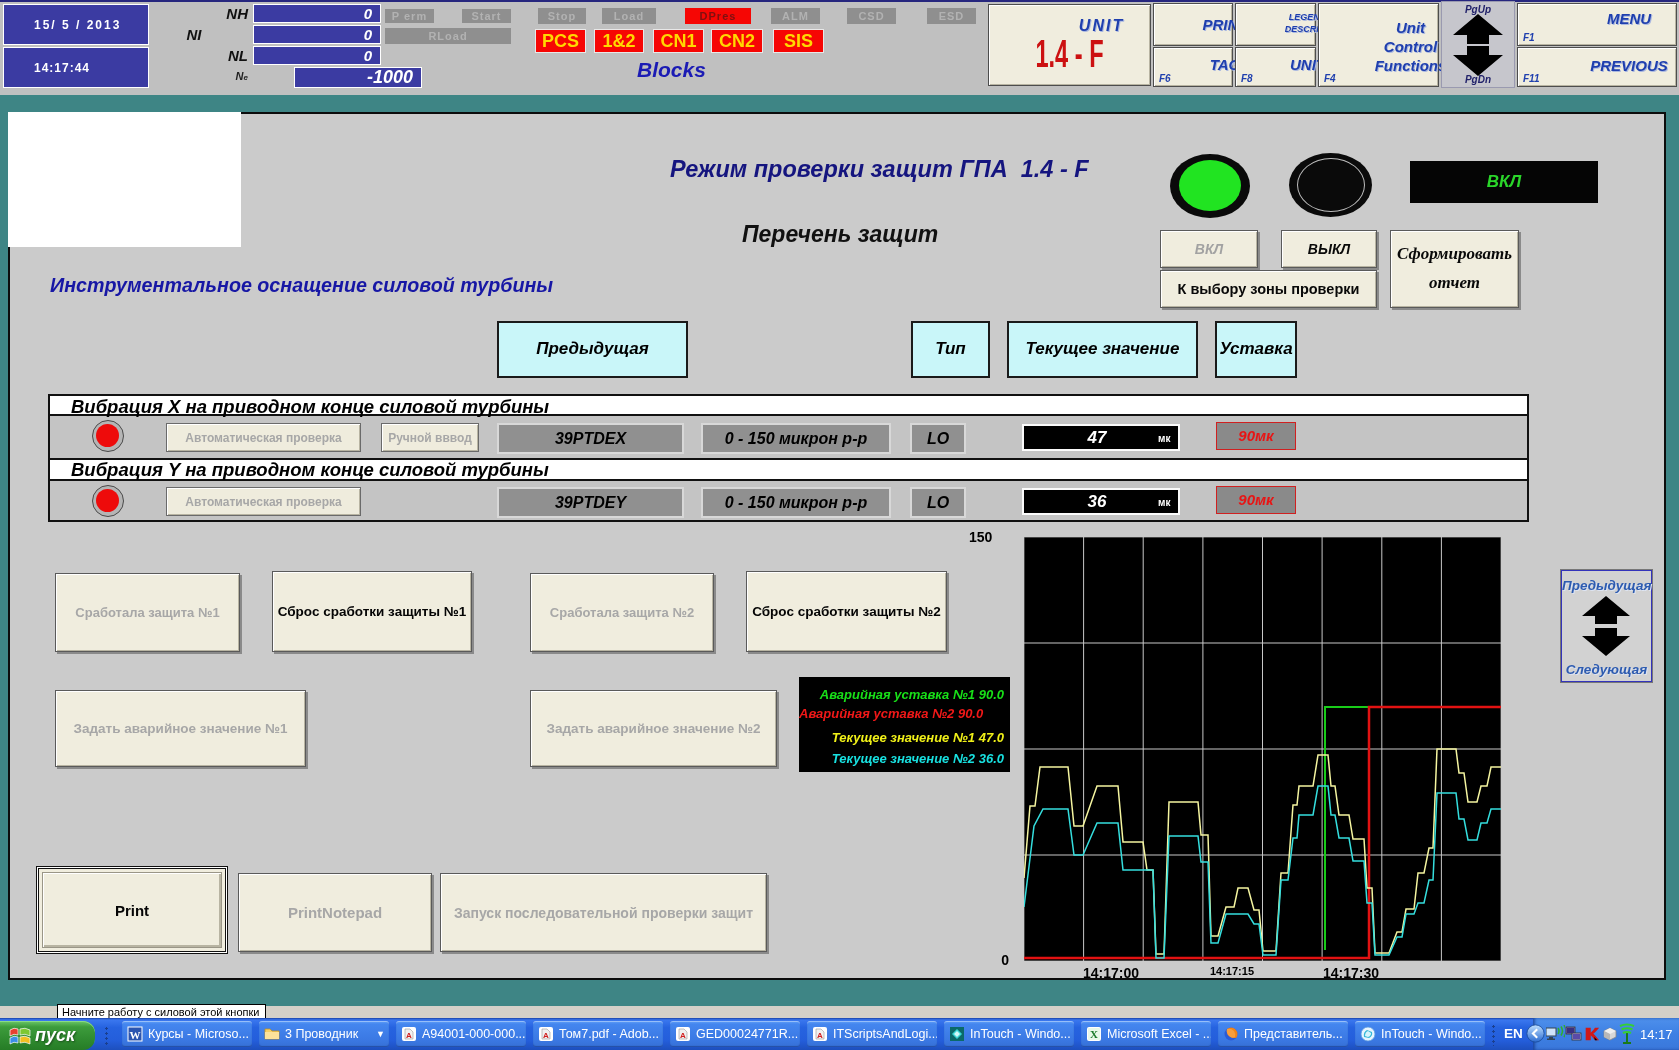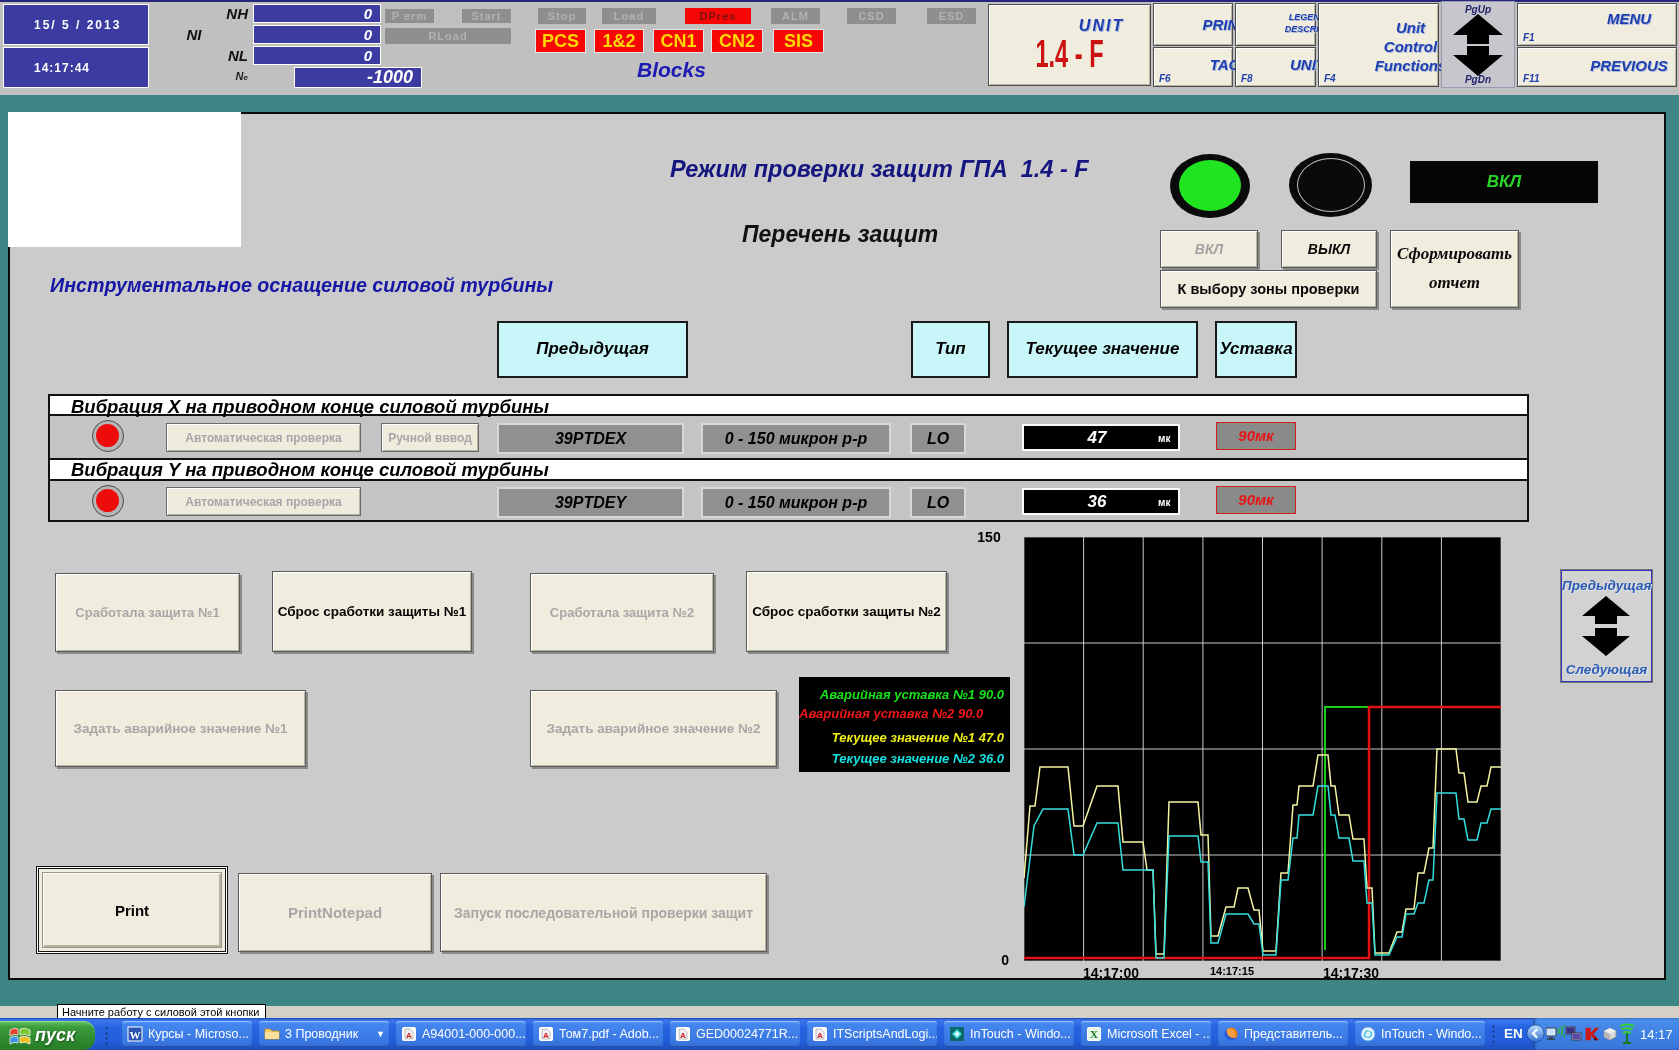--- a/index.html
+++ b/index.html
@@ -162,21 +162,21 @@
   <div class="abs cream3 bigbtn" style="left:45px;top:576px;width:249px;height:75px;font-size:13.5px;color:#a7a7a7;">Задать аварийное значение №1</div>
   <div class="abs cream3 bigbtn" style="left:520px;top:576px;width:245px;height:75px;font-size:13.5px;color:#a7a7a7;">Задать аварийное значение №2</div>
 
   <div class="abs" style="left:789px;top:563px;width:211px;height:95px;background:#000;">
     <div class="bi" style="position:absolute;left:0;top:10px;width:205px;text-align:right;font-size:13px;color:#18e018;">Аварийная уставка №1 90.0</div>
     <div class="bi" style="position:absolute;left:0;top:29px;width:205px;font-size:13px;color:#f01818;">Аварийная уставка №2 90.0</div>
     <div class="bi" style="position:absolute;left:0;top:53px;width:205px;text-align:right;font-size:13px;color:#f0f018;">Текущее значение №1 47.0</div>
     <div class="bi" style="position:absolute;left:0;top:74px;width:205px;text-align:right;font-size:13px;color:#18e0e0;">Текущее значение №2 36.0</div>
   </div>
 
-  <div class="abs" style="left:959px;top:415px;width:40px;text-align:center;font-size:14px;font-weight:bold;color:#000;">150</div>
+  <div class="abs" style="left:959px;top:415px;width:40px;text-align:left;font-size:14px;font-weight:bold;color:#000;">150</div>
   <div class="abs" style="left:959px;top:838px;width:40px;text-align:right;font-size:14px;font-weight:bold;color:#000;">0</div>
   <div class="abs" style="left:1051px;top:851px;width:100px;text-align:center;font-size:14px;font-weight:bold;color:#000;">14:17:00</div>
   <div class="abs" style="left:1172px;top:851px;width:100px;text-align:center;font-size:11px;font-weight:bold;color:#000;">14:17:15</div>
   <div class="abs" style="left:1291px;top:851px;width:100px;text-align:center;font-size:14px;font-weight:bold;color:#000;">14:17:30</div>
 
   <svg class="abs" style="left:1014px;top:423px;" width="477" height="424" viewBox="1024 537 477 424">
     <rect x="1024" y="537" width="477" height="424" fill="#000" stroke="#8a8a8a" stroke-width="1"></rect>
     <g stroke="#c8c8c8" stroke-width="1">
       <line x1="1083.6" y1="537" x2="1083.6" y2="961"></line>
           <line x1="1143.2" y1="537" x2="1143.2" y2="961"></line>

